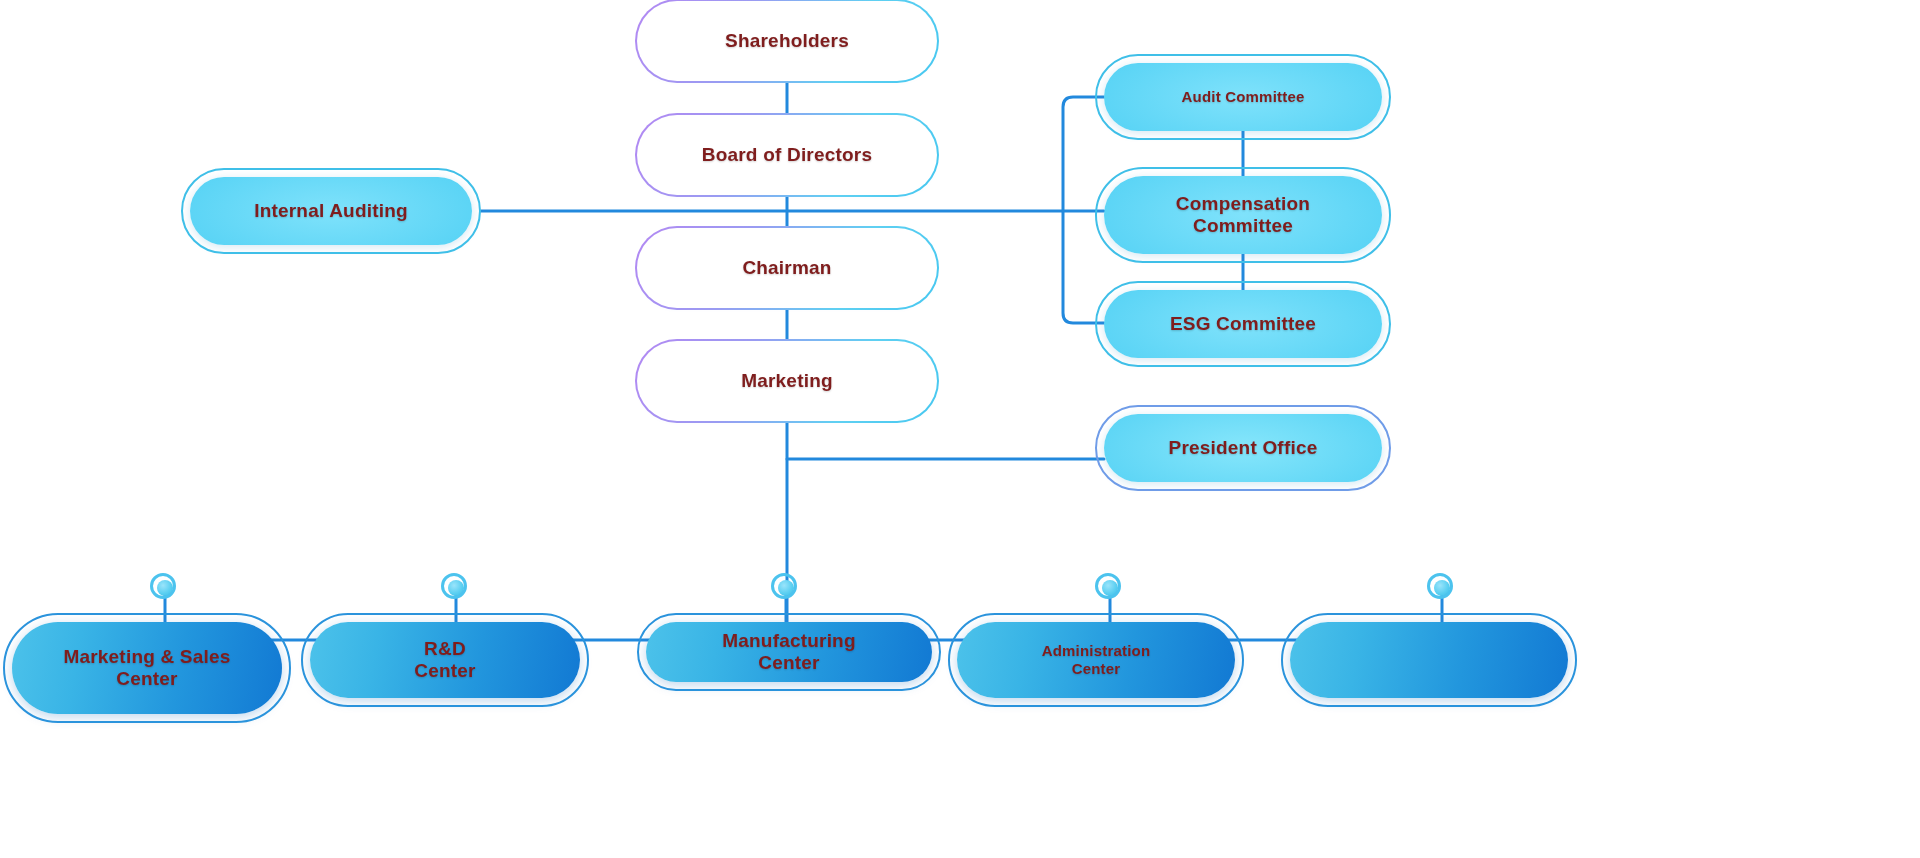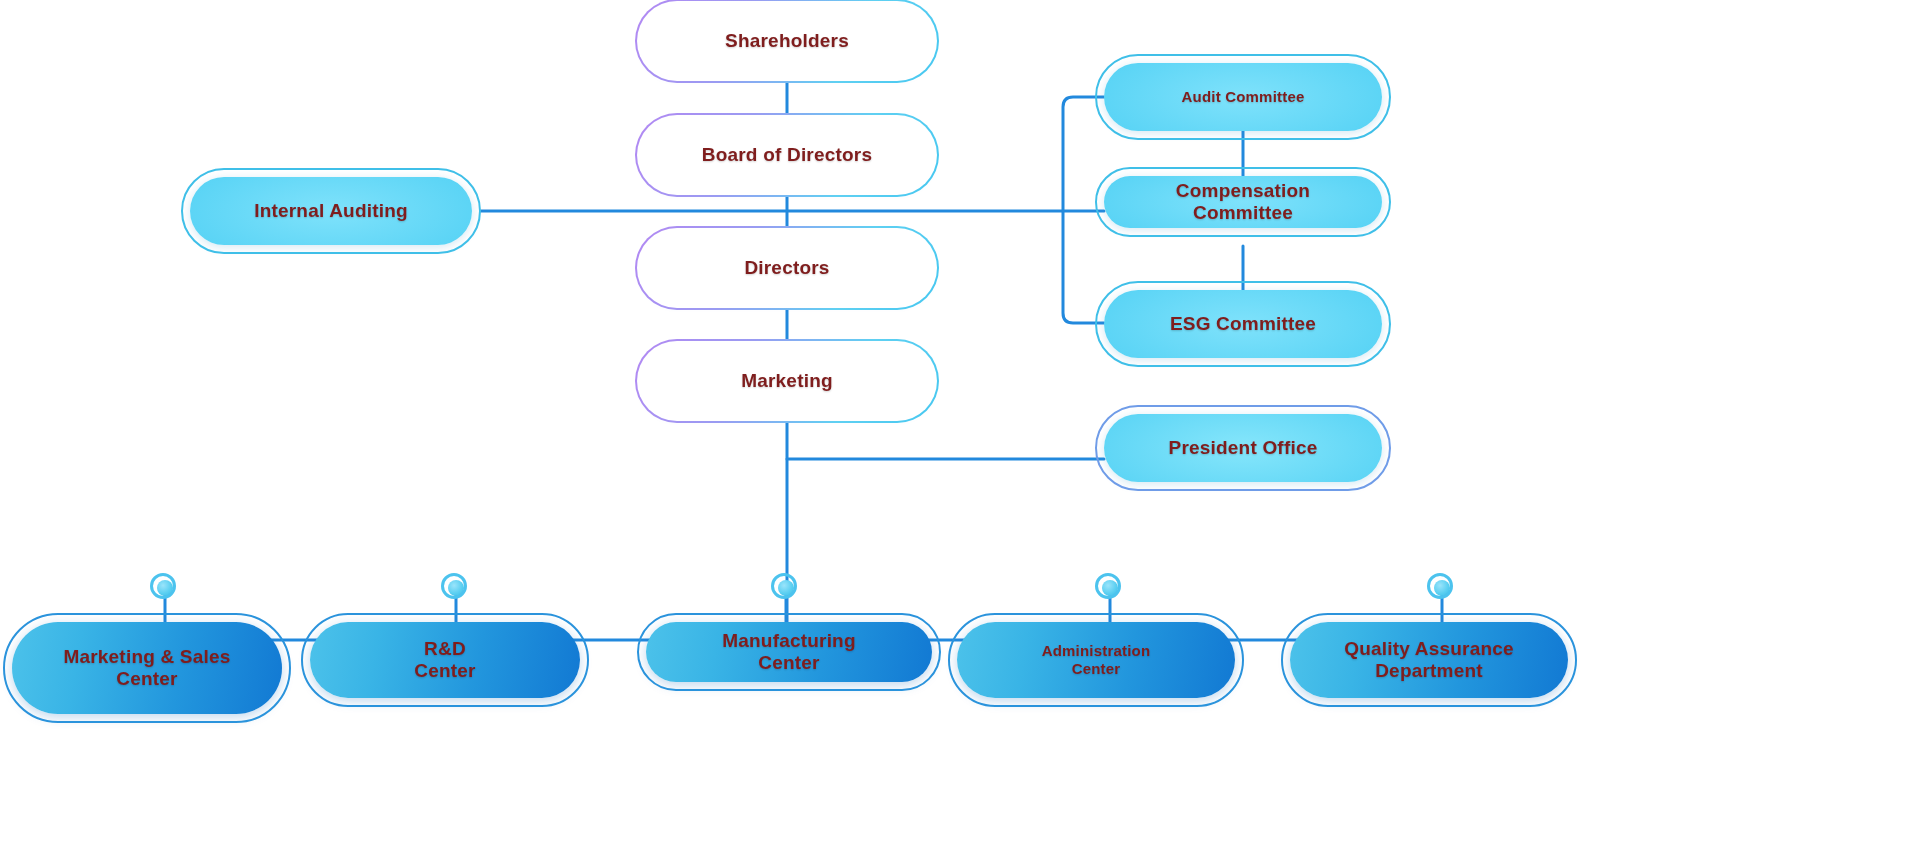--- a/index.html
+++ b/index.html
@@ -131,38 +131,38 @@
         <div class="lbl">Shareholders</div>
       </div>
       <div class="node n-center" style="left: 644px; top: 122px; width: 286px; height: 66px; font-size: 19px;">
         <div class="pill"></div>
         <div class="ring"></div>
         <div class="lbl">Board of Directors</div>
       </div>
       <div class="node n-center" style="left: 644px; top: 235px; width: 286px; height: 66px; font-size: 19px;">
         <div class="pill"></div>
         <div class="ring"></div>
-        <div class="lbl">Directors</div>
+        <div class="lbl">Chairman</div>
       </div>
       <div class="node n-center" style="left: 644px; top: 348px; width: 286px; height: 66px; font-size: 19px;">
         <div class="pill"></div>
         <div class="ring"></div>
         <div class="lbl">Marketing</div>
       </div>
       <div class="node n-cyan" style="left: 190px; top: 177px; width: 282px; height: 68px; font-size: 19px;">
         <div class="pill"></div>
         <div class="ring"></div>
         <div class="lbl">Internal Auditing</div>
       </div>
       <div class="node n-cyan" style="left: 1104px; top: 63px; width: 278px; height: 68px; font-size: 15px;">
         <div class="pill"></div>
         <div class="ring"></div>
         <div class="lbl">Audit Committee</div>
       </div>
-      <div class="node n-cyan" style="left: 1104px; top: 176px; width: 278px; height: 52px; font-size: 19px;">
+      <div class="node n-cyan" style="left: 1104px; top: 176px; width: 278px; height: 78px; font-size: 19px;">
         <div class="pill"></div>
         <div class="ring"></div>
         <div class="lbl">Compensation
 Committee</div>
       </div>
       <div class="node n-cyan" style="left: 1104px; top: 290px; width: 278px; height: 68px; font-size: 19px;">
         <div class="pill"></div>
         <div class="ring"></div>
         <div class="lbl">ESG Committee</div>
       </div>
@@ -195,19 +195,17 @@
       <div class="node n-blue" style="left: 957px; top: 622px; width: 278px; height: 76px; font-size: 15px;">
         <div class="pill"></div>
         <div class="ring"></div>
         <div class="lbl">Administration
 Center</div>
       </div>
       <div class="dot" style="left: 1102px; top: 580px;"></div>
       <div class="node n-blue" style="left: 1290px; top: 622px; width: 278px; height: 76px; font-size: 19px;">
         <div class="pill"></div>
         <div class="ring"></div>
-        <div class="lbl">Quality Assurance
-Department</div>
       </div>
       <div class="dot" style="left: 1434px; top: 580px;"></div>
     </div>
 
 </div>
 
 </body></html>

